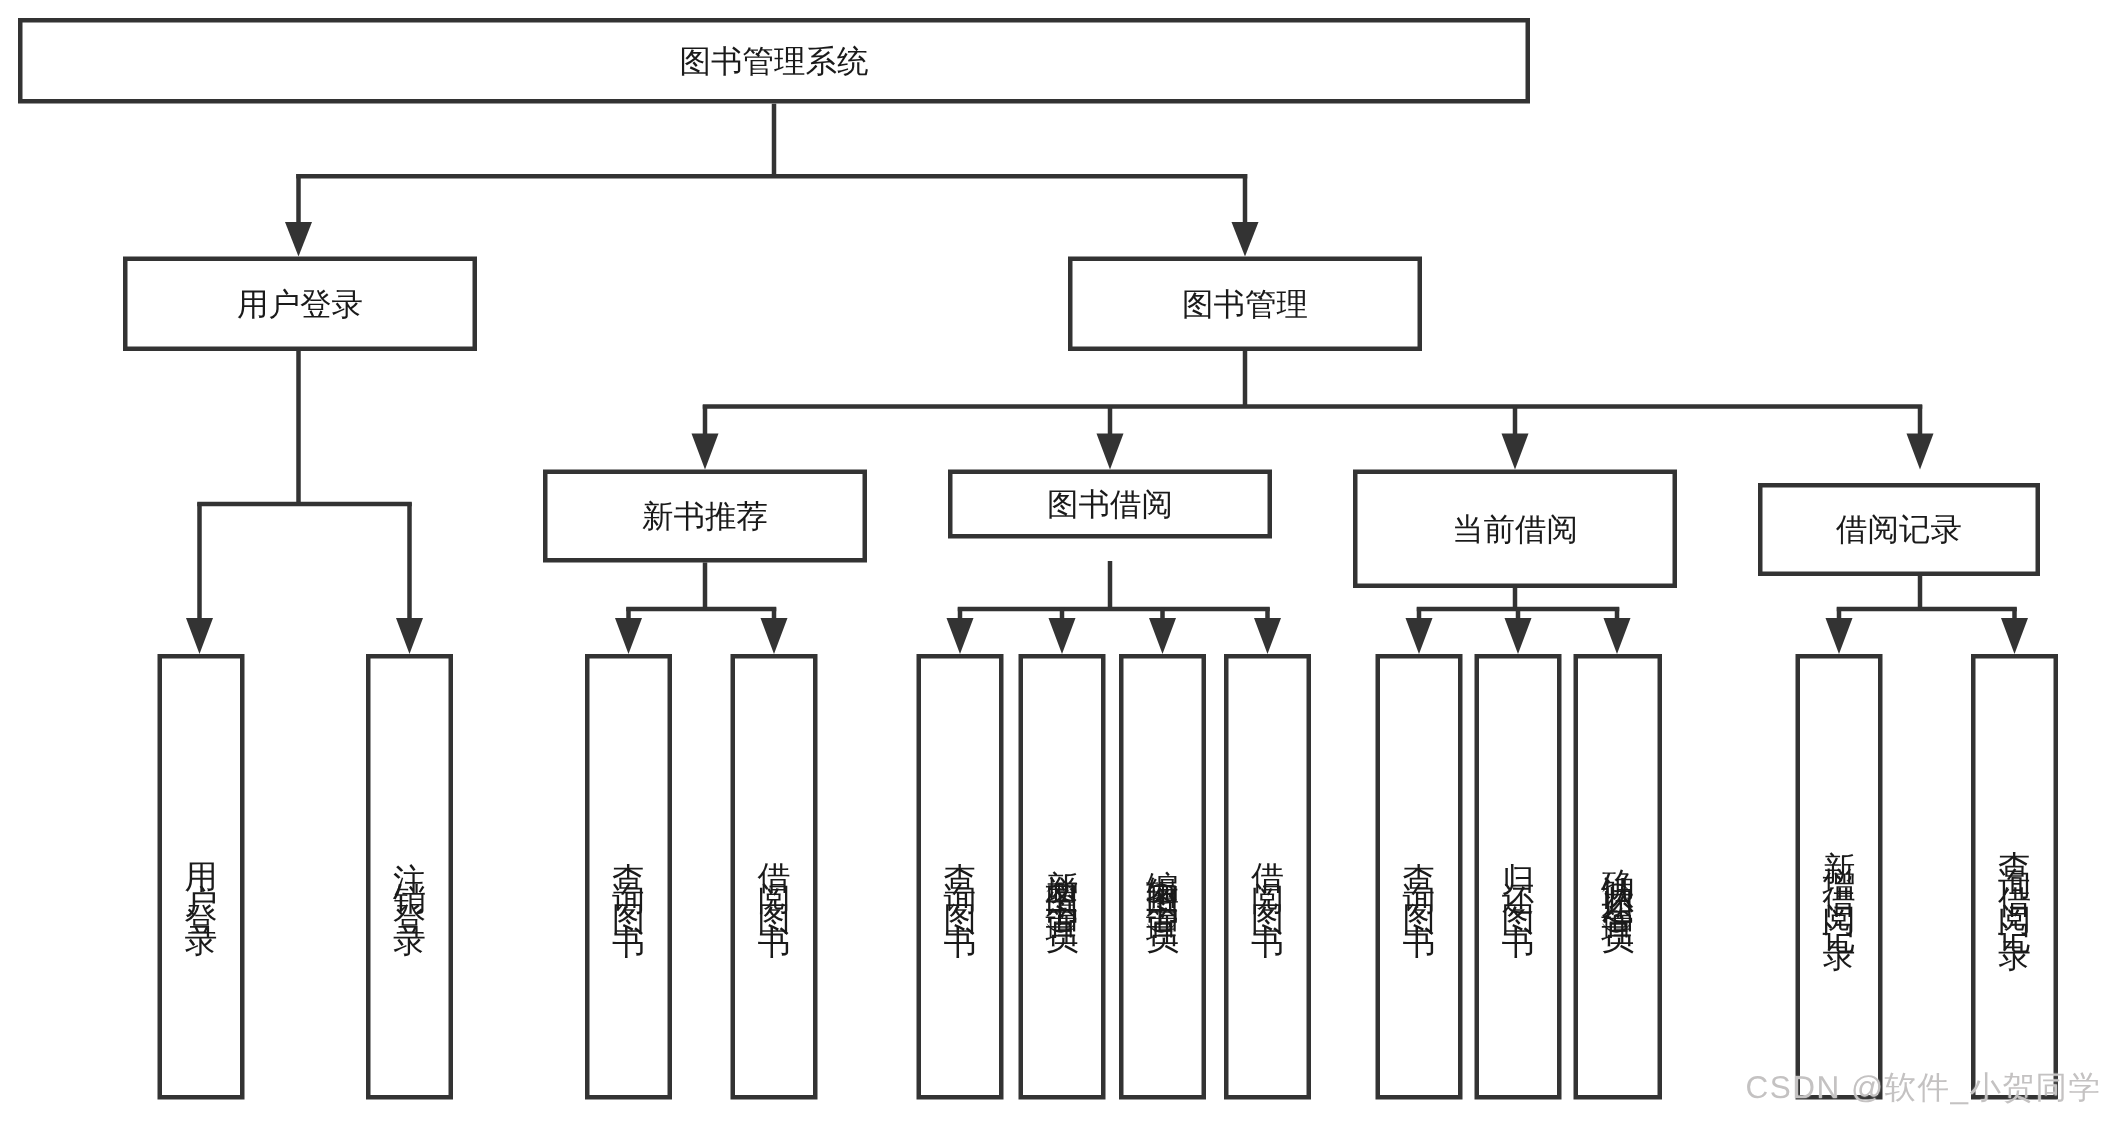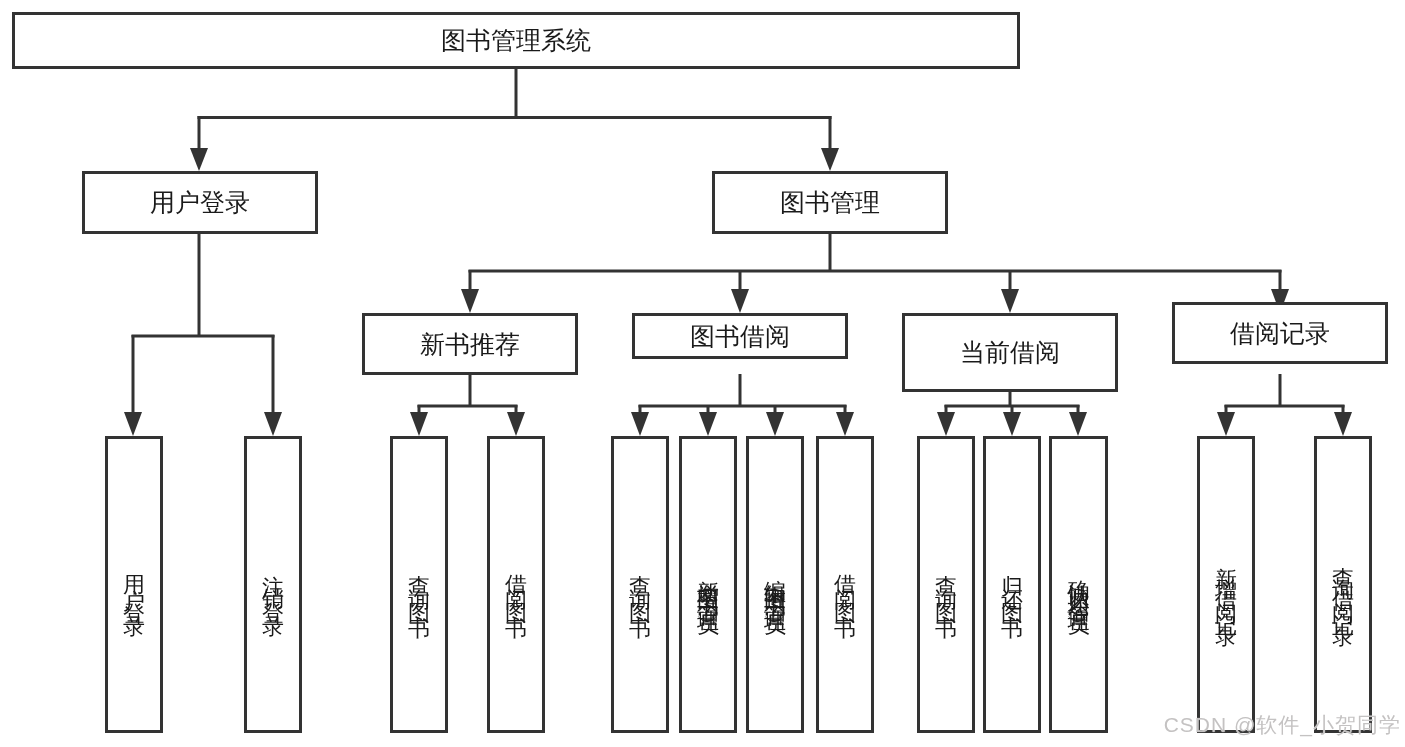--- a/index.html
+++ b/index.html
@@ -16,21 +16,21 @@
   .connectors polygon{fill:#333333;stroke:none;}
   .node{
     position:absolute;
     box-sizing:border-box;
     background:#ffffff;
     border:3px solid #333333;
     color:#1a1a1a;
     display:flex;
     align-items:center;
     justify-content:center;
-    font-size:25px;
+    font-size:21px;
     z-index:1;
     text-align:center;
   }
   .node.vertical{
     writing-mode:vertical-lr;
     text-orientation:mixed;
     font-size:22px;
     letter-spacing:14px;
     line-height:1;
   }
@@ -130,21 +130,21 @@
   </svg>
 
   <div class="node" style="left:12px;top:12px;width:1008px;height:57px">图书管理系统</div>
 
   <div class="node" style="left:82px;top:171px;width:236px;height:63px">用户登录</div>
   <div class="node" style="left:362px;top:313px;width:216px;height:62px">新书推荐</div>
 
   <div class="node" style="left:712px;top:171px;width:236px;height:63px">图书管理</div>
   <div class="node" style="left:632px;top:313px;width:216px;height:46px">图书借阅</div>
   <div class="node" style="left:902px;top:313px;width:216px;height:79px">当前借阅</div>
-  <div class="node" style="left:1172px;top:302px;width:216px;height:62px">借阅记录</div>
+  <div class="node" style="left:1172px;top:322px;width:188px;height:62px">借阅记录</div>
 
   <div class="node vertical" style="left:105px;top:436px;width:58px;height:297px">用户登录</div>
   <div class="node vertical" style="left:244px;top:436px;width:58px;height:297px">注销登录</div>
 
   <div class="node vertical" style="left:390px;top:436px;width:58px;height:297px">查询图书</div>
   <div class="node vertical" style="left:487px;top:436px;width:58px;height:297px">借阅图书</div>
 
   <div class="node vertical" style="left:611px;top:436px;width:58px;height:297px">查询图书</div>
   <div class="node vertical tight" style="left:679px;top:436px;width:58px;height:297px">新增图书（管理员）</div>
   <div class="node vertical tight" style="left:746px;top:436px;width:58px;height:297px">编辑图书（管理员）</div>

